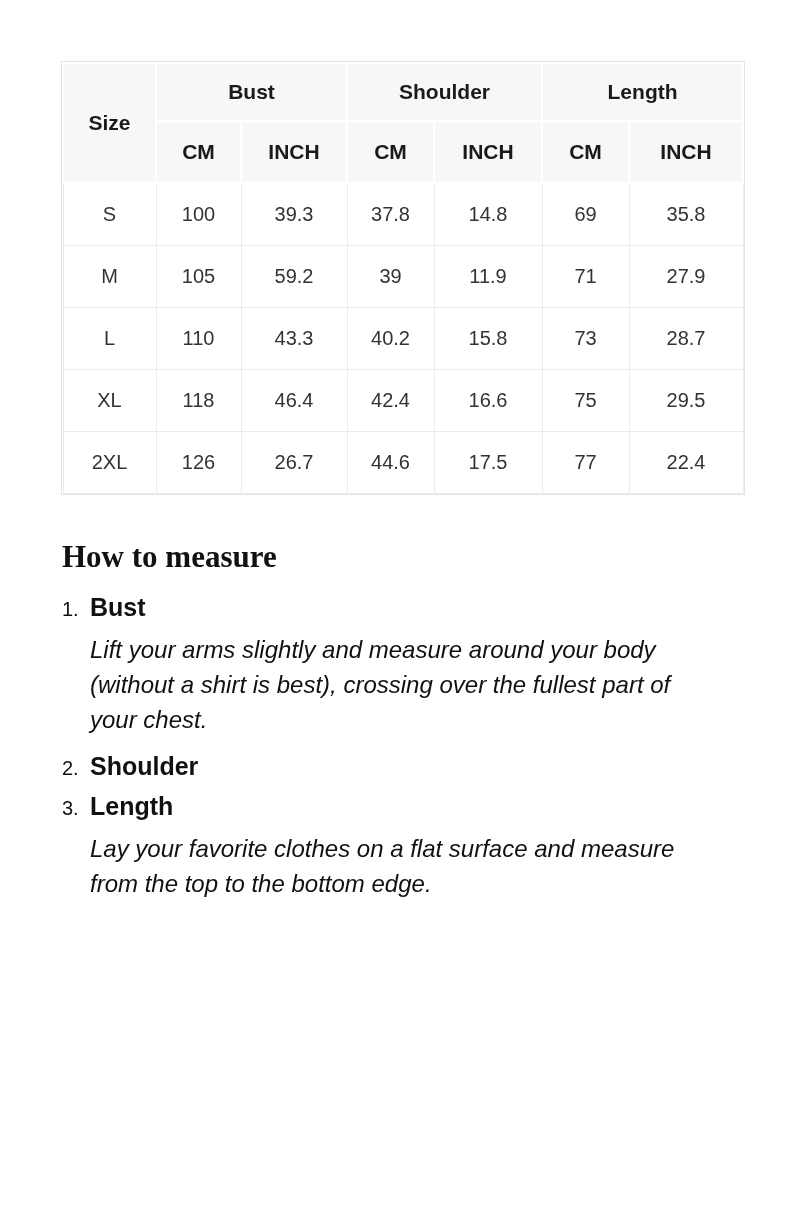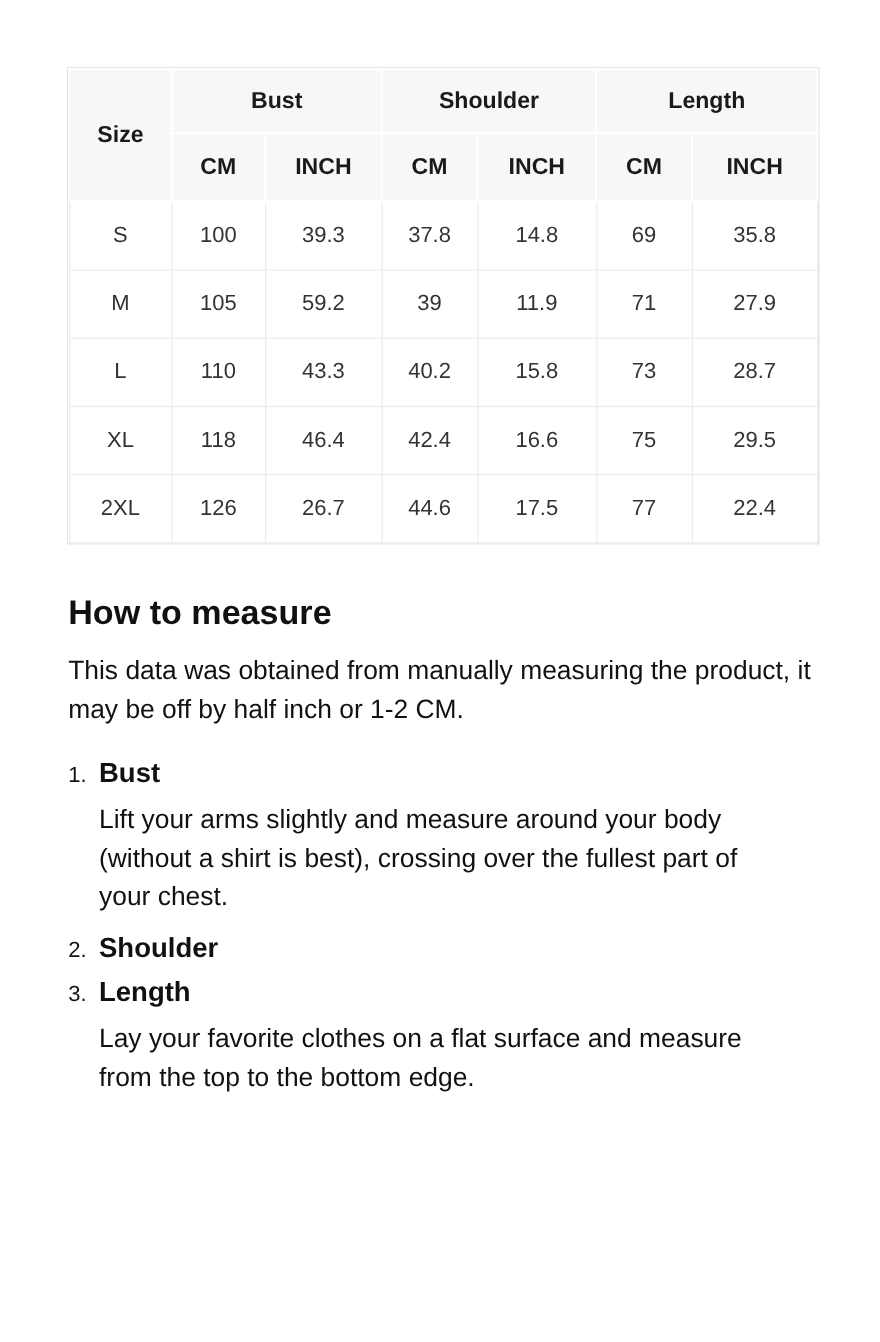--- a/index.html
+++ b/index.html
@@ -46,20 +46,21 @@
     background: #ffffff;
   }
 
   
   h2.section-heading {
     font-size: 31px;
     line-height: 38px;
     font-weight: bold;
     color: #111111;
     margin: 44px 0 16px 0;
+    font-family: Liberation Serif, serif;
   }
   p.intro-text {
     font-size: 24px;
     line-height: 36px;
     color: #111111;
     margin: 0 0 24px 0;
     max-width: 682px;
   }
   .steps { margin: 0; }
   .step-header {
@@ -78,20 +79,21 @@
     line-height: 30px;
     font-weight: bold;
     color: #111111;
   }
   .step-desc {
     margin: 0 0 14px 28px;
     font-size: 24px;
     line-height: 35px;
     color: #111111;
     max-width: 625px;
+    font-style: italic;
   }
 </style>
 </head>
 <body>
 
 <div class="page">
 
   <table class="size-chart">
     <colgroup>
       <col style="width:93px">
@@ -162,21 +164,20 @@
         <td>44.6</td>
         <td>17.5</td>
         <td>77</td>
         <td>22.4</td>
       </tr>
     </tbody>
   </table>
 
   <h2 class="section-heading">How to measure</h2>
 
-  <p class="intro-text">This data was obtained from manually measuring the product, it may be off by half inch or 1-2 CM.</p>
 
   <div class="steps">
 
     <div class="step">
       <div class="step-header">
         <span class="step-number">1.</span>
         <span class="step-title">Bust</span>
       </div>
       <p class="step-desc">Lift your arms slightly and measure around your body (without a shirt is best), crossing over the fullest part of your chest.</p>
     </div>

